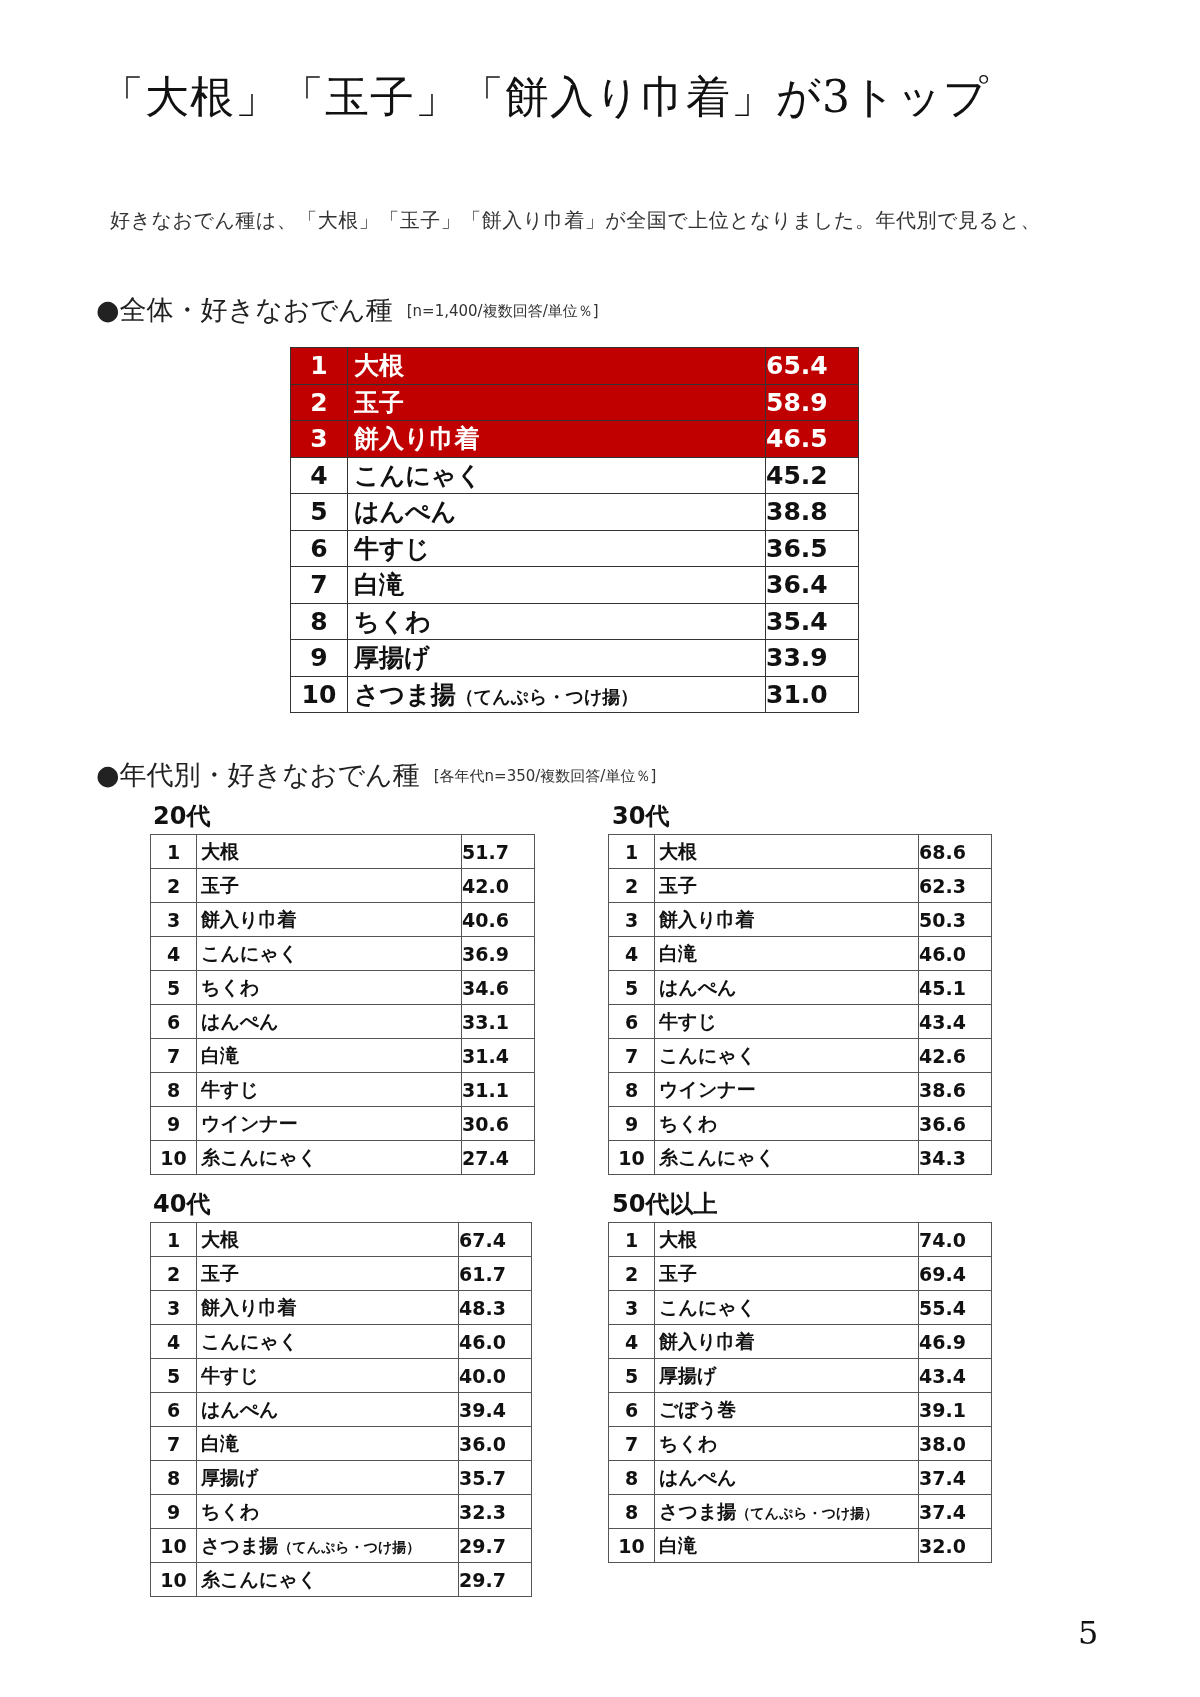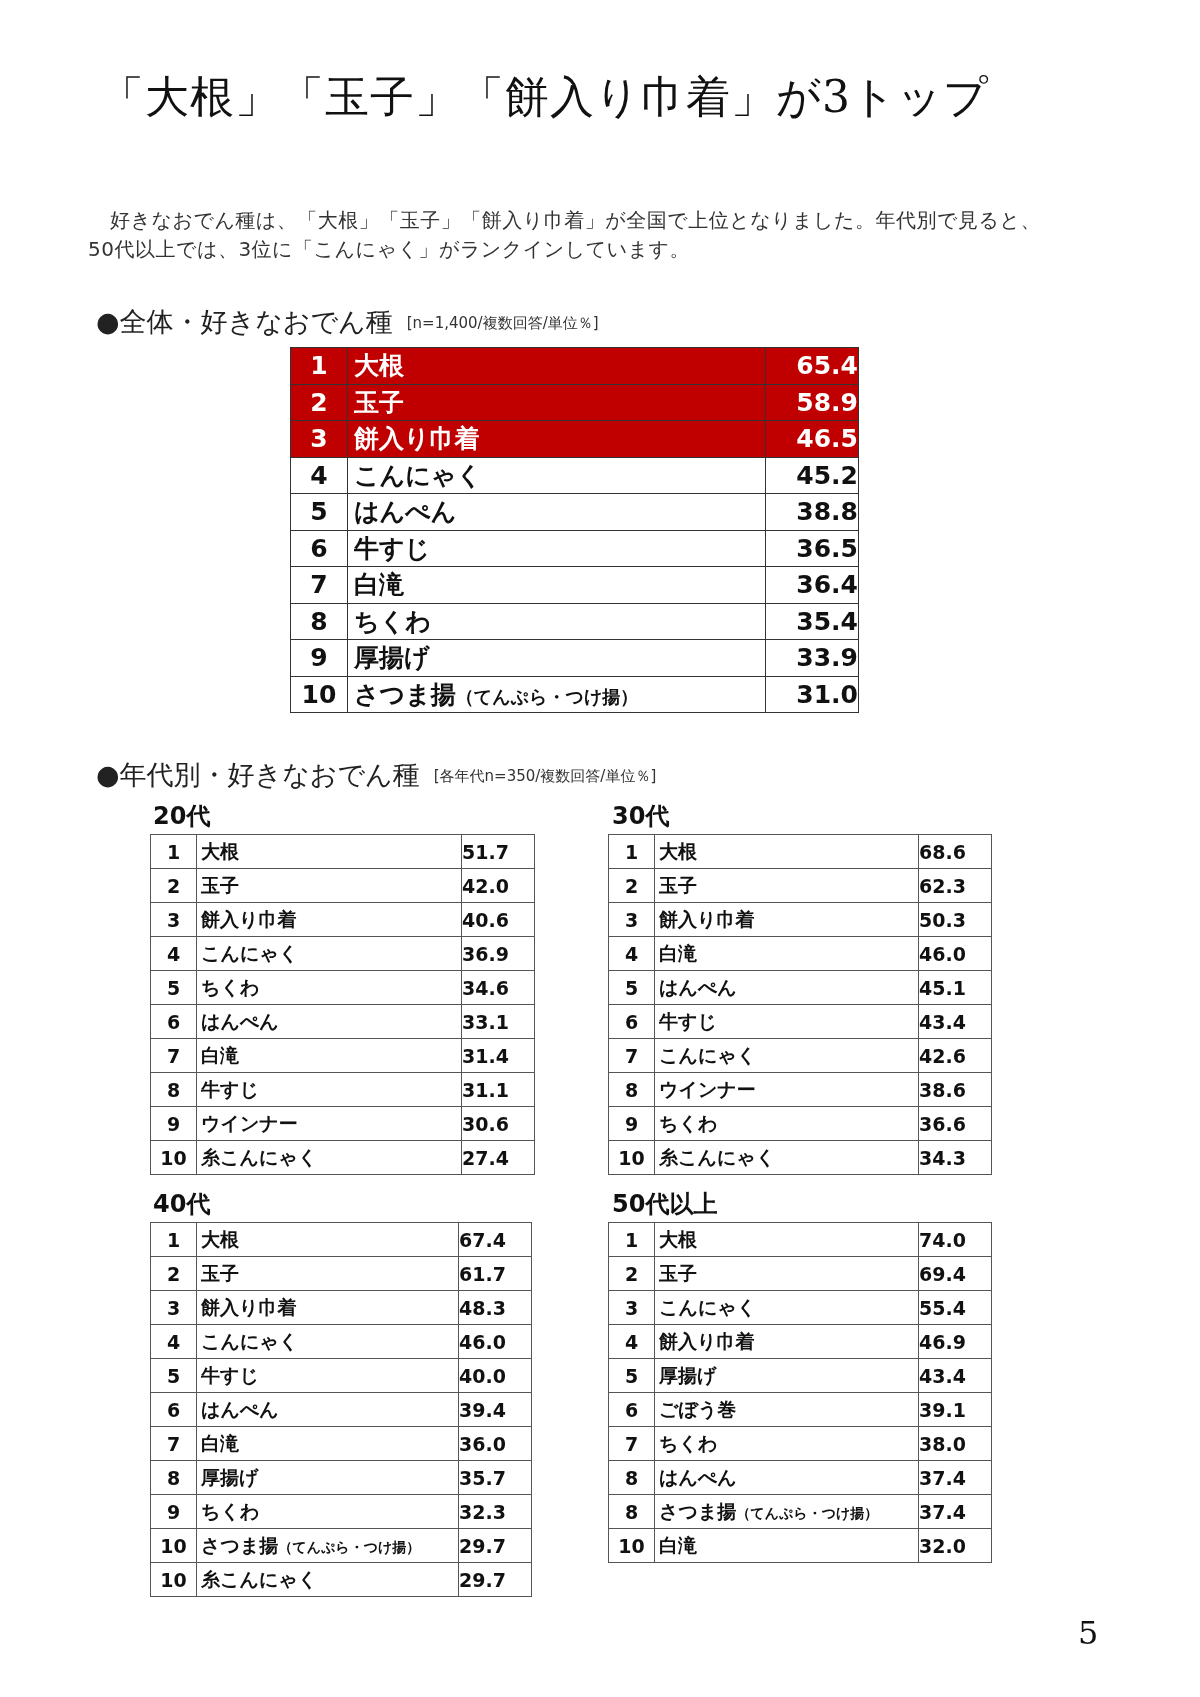--- a/index.html
+++ b/index.html
@@ -16,30 +16,30 @@
   .intro {
     position: absolute; left: 88px; top: 206px; width: 1040px;
     font-size: 20px; line-height: 29px; color: #333; letter-spacing: 0.5px;
   }
   .intro .p1 { text-indent: 22px; display: block; }
   .section-head {
     position: absolute; left: 96px;
     font-size: 27px; color: #222; white-space: nowrap;
   }
   .section-head .note { font-size: 15px; color: #333; margin-left: 14px; vertical-align: 3px; }
-  .sh1 { top: 304px; }
+  .sh1 { top: 292px; }
   .sh2 { top: 757px; }
 
   table { border-collapse: collapse; position: absolute; }
   table td { border: 1.5px solid #333; padding: 0; }
   .main-table { left: 290px; top: 347px; width: 569px; }
   .main-table td { height: 35.5px; font-size: 25px; font-weight: bold; }
   .main-table td.rank { width: 56px; text-align: center; }
   .main-table td.name { padding-left: 6px; text-align: left; }
-  .main-table td.val { width: 92px; text-align: right; }
+  .main-table td.val { width: 92px; text-align: left; }
   .main-table tr.top td { background: #c00000; color: #ffffff; border-color: #333; }
   .main-table .sub { font-size: 18px; font-weight: bold; }
 
   .age-label { position: absolute; font-size: 24px; font-weight: bold; color: #111; }
   .age-table td { height: 33px; font-size: 19px; font-weight: bold; border: 1.5px solid #555; }
   .age-table td.rank { width: 45px; text-align: center; }
   .age-table td.name { padding-left: 4px; }
   .age-table td.val { width: 72px; text-align: left; }
   .age-table .sub { font-size: 14px; font-weight: bold; }
 
@@ -50,21 +50,20 @@
 </style>
 </head>
 <body>
 
 <div class="title">
   <div class="l2">「大根」「玉子」「餅入り巾着」が3トップ</div>
 </div>
 
 <div class="intro">
   <span class="p1">好きなおでん種は、「大根」「玉子」「餅入り巾着」が全国で上位となりました。年代別で見ると、</span>
-  <span>50代以上では、3位に「こんにゃく」がランクインしています。</span>
 </div>
 
 <div class="section-head sh1">
   <span>●全体・好きなおでん種</span><span class="note">[n=1,400/複数回答/単位％]</span>
 </div>
 
 <table class="main-table">
   <tbody id="overall-body">
       <tr class="top">
         <td class="rank">1</td>

